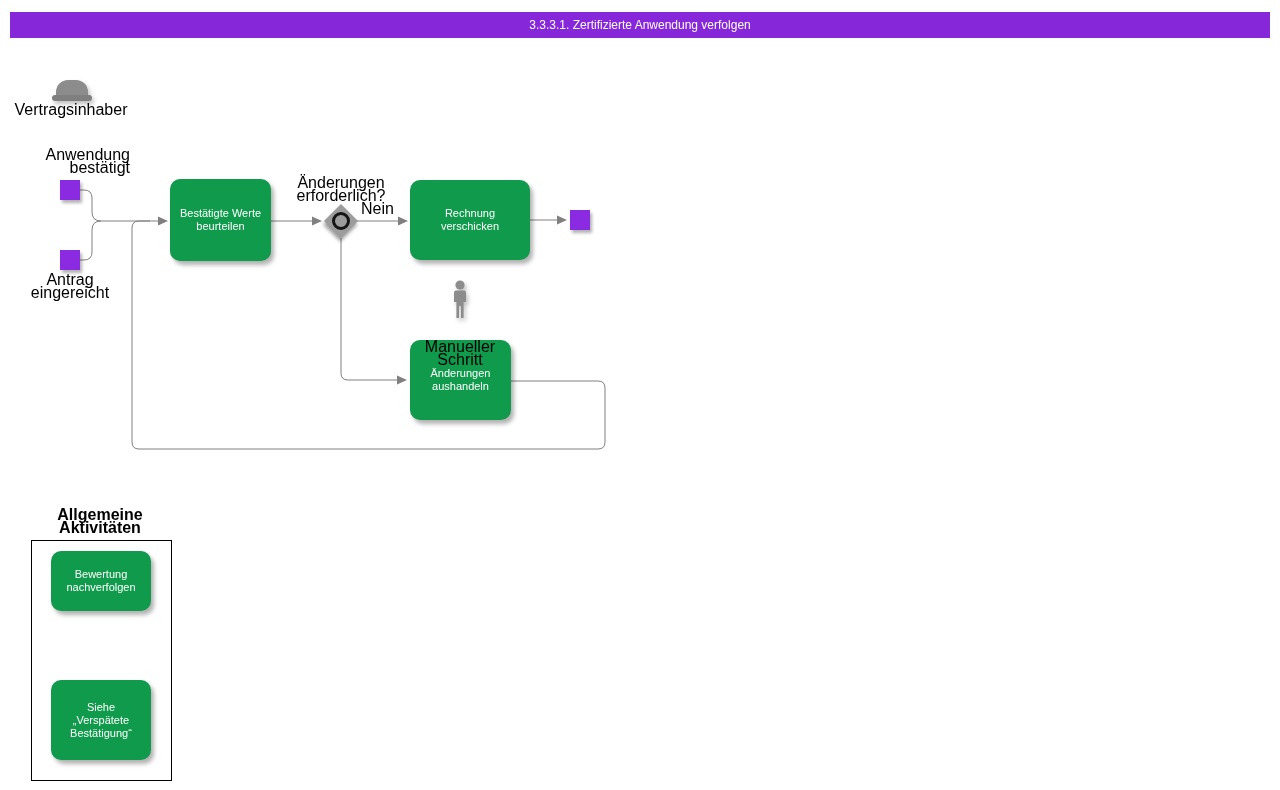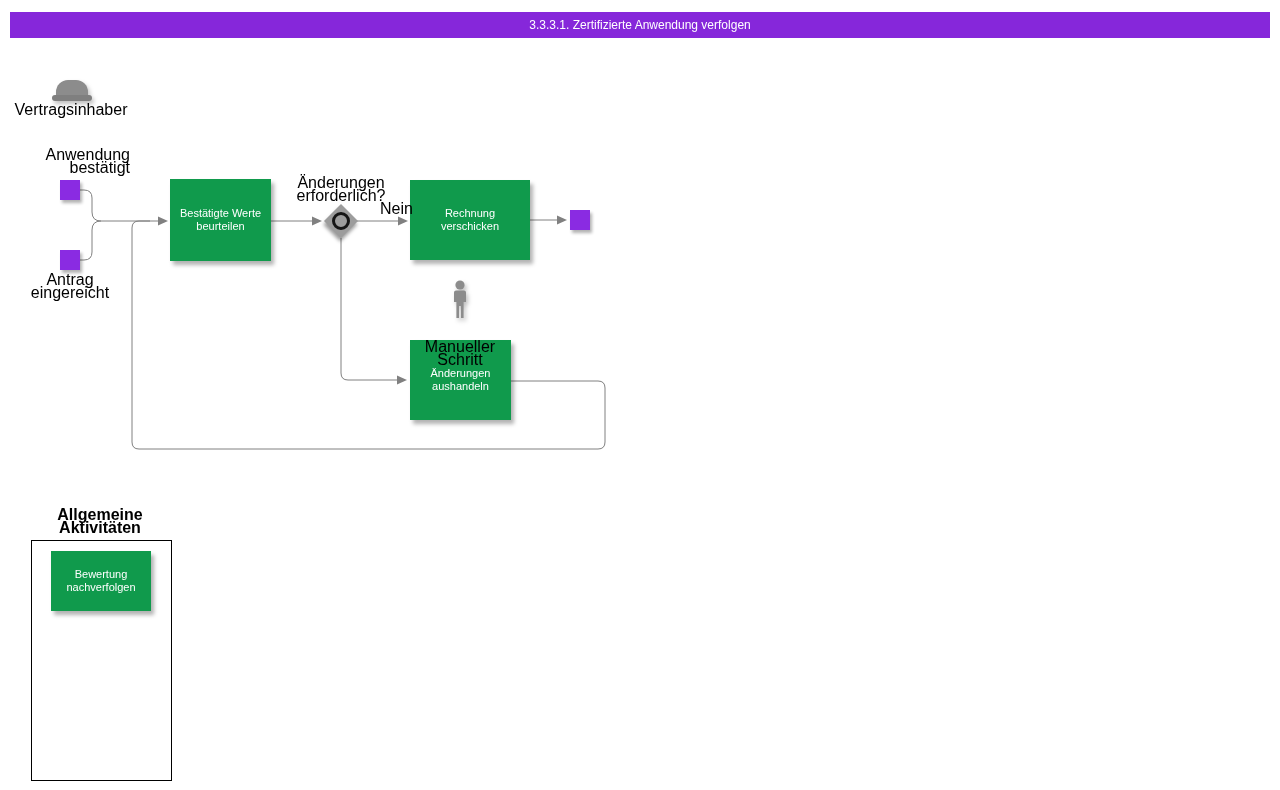--- a/index.html
+++ b/index.html
@@ -15,21 +15,21 @@
   .titlebar span{color:#fff;font-size:12px;font-weight:normal;white-space:pre;}
   
   #wires{position:absolute;left:0;top:0;z-index:1;}
   
   .lbl{
     position:absolute;font-size:16px;line-height:13px;text-align:center;
     white-space:pre-line;z-index:5;color:#000;
   }
   
   .task{
-    position:absolute;background:#109A4C;border-radius:0;z-index:2;
+    position:absolute;background:#109A4C;border-radius:10px;z-index:2;
     box-shadow:3px 4px 4px rgba(0,0,0,0.30);
     display:flex;align-items:center;justify-content:center;
   }
   .task .task-label{
     color:#fff;font-size:11px;line-height:13px;text-align:center;white-space:pre-line;
   }
   
   .event{
     position:absolute;width:20px;height:20px;background:#8A2BE2;z-index:2;
     box-shadow:2px 3px 3px rgba(0,0,0,0.30);
@@ -105,21 +105,21 @@
     <span class="task-label">Bestätigte Werte
 beurteilen</span>
   </div>
 
   <div class="lbl" style="left:281px;top:176px;width:120px;">Änderungen
 erforderlich?</div>
   <div class="gateway">
     <div class="diamond"></div>
     <div class="ring"></div>
   </div>
-  <div class="lbl" style="left:380px;top:202px;width:30px;text-align:left;">Nein</div>
+  <div class="lbl" style="left:361px;top:202px;width:30px;text-align:left;">Nein</div>
 
   <div class="task" style="left:410px;top:180px;width:120px;height:80px;">
     <span class="task-label">Rechnung
 verschicken</span>
   </div>
 
   <div class="event" style="left:570px;top:210px;"></div>
 
   <svg class="person" width="28" height="40" viewBox="0 0 28 40">
     <circle cx="14" cy="5" r="4.6" fill="#8C8C8C"></circle>
@@ -136,14 +136,19 @@
 
   <div class="lbl" style="left:37px;top:508px;width:126px;font-weight:bold;">Allgemeine
 Aktivitäten</div>
   <div class="group-box"></div>
 
   <div class="task" style="left:51px;top:551px;width:100px;height:60px;">
     <span class="task-label">Bewertung
 nachverfolgen</span>
   </div>
 
+  <div class="task" style="left:51px;top:680px;width:100px;height:80px;">
+    <span class="task-label">Siehe
+„Verspätete
+Bestätigung“</span>
+  </div>
 
 </div>
 
 </body></html>

